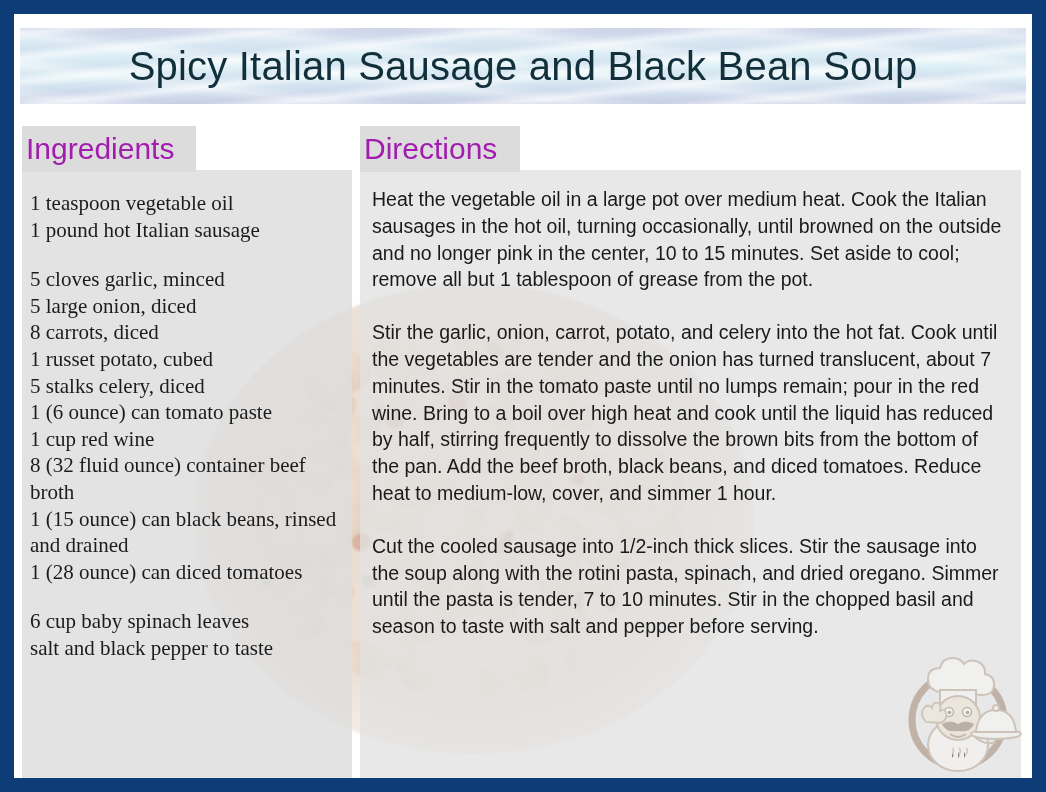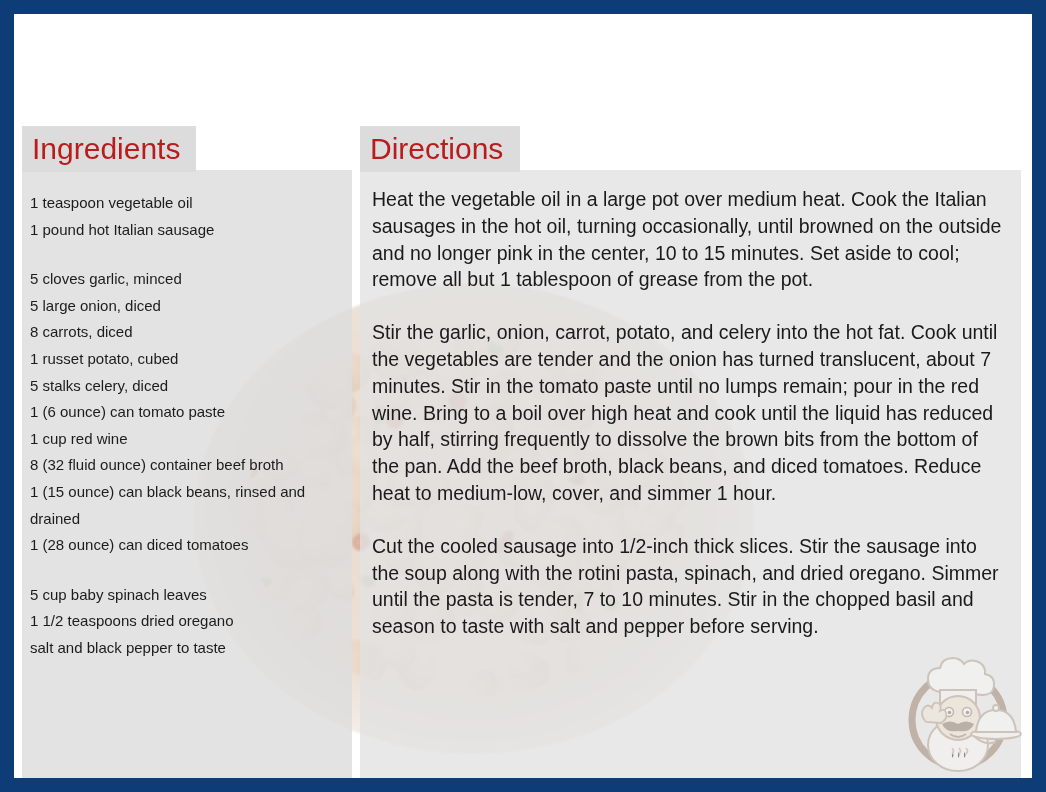--- a/index.html
+++ b/index.html
@@ -122,23 +122,23 @@
   }
   .col-head {
     position: absolute;
     background: #dcdcdc;
     display: flex;
     align-items: center;
     z-index: 4;
   }
   .col-head-text {
     font-size: 30px;
-    color: #b91c1c;
+    color: #a21caf;
     font-weight: 400;
-    padding-left: 10px;
+    padding-left: 4px;
   }
   .col-body {
     position: absolute;
     background: rgba(223,223,223,0.80);
     z-index: 2;
   }
 
   
   #ingredients-head { left: 8px;  top: 112px; width: 174px; height: 46px; }
   #ingredients-body { left: 8px;  top: 156px; width: 330px; height: 608px;
@@ -146,24 +146,25 @@
   #ingredients-list {
     position: absolute;
     left: 8px;
     top: 176px;
     width: 326px;
     z-index: 5;
     padding: 0 6px 0 8px;
     box-sizing: border-box;
   }
   .ing-line {
-    font-size: 15px;
+    font-size: 21px;
     line-height: 26.6px;
     color: #1c1c1c;
     white-space: pre-wrap;
+    font-family: Liberation Serif, serif;
   }
   .ing-gap { height: 23px; }
 
   
   #directions-head { left: 346px; top: 112px; width: 160px; height: 46px; }
   #directions-body { left: 346px; top: 156px; width: 661px; height: 608px;
                      background: rgba(226,226,226,0.78); }
   #directions-text {
     position: absolute;
     left: 346px;
@@ -324,42 +325,44 @@
           <div class="bean" style="width: 41.6069px; height: 30.9195px; left: 340.93px; top: 130.634px; transform: rotate(88.329deg);"></div>
           <div class="bean" style="width: 59.1805px; height: 43.2136px; left: 48.2107px; top: 195.355px; transform: rotate(40.8411deg);"></div>
           <div class="bean" style="width: 38.4183px; height: 29.868px; left: 136.982px; top: 149.907px; transform: rotate(62.7025deg);"></div>
           <div class="bean" style="width: 34.7738px; height: 25.7803px; left: 50.1719px; top: 209.35px; transform: rotate(33.7525deg);"></div>
           <div class="bean" style="width: 51.0521px; height: 41.0242px; left: 212.053px; top: 106.627px; transform: rotate(-18.2283deg);"></div>
           <div class="bean" style="width: 55.9729px; height: 39.1401px; left: 180.903px; top: 26.0953px; transform: rotate(-30.9925deg);"></div>
           <div class="bean" style="width: 58.7602px; height: 46.8916px; left: 158.675px; top: 216.238px; transform: rotate(74.1954deg);"></div>
         </div>
     </div>
 
+    <div class="banner">
+      <div class="banner-title">Spicy Italian Sausage and Black Bean Soup</div>
+    </div>
 
     <div class="col-head" id="ingredients-head">
       <span class="col-head-text">Ingredients</span>
     </div>
     <div class="col-body" id="ingredients-body"></div>
     <div id="ingredients-list">
         <div class="ing-line">1 teaspoon vegetable oil</div>
         <div class="ing-line">1 pound hot Italian sausage</div>
         <div class="ing-gap"></div>
         <div class="ing-line">5 cloves garlic, minced</div>
         <div class="ing-line">5 large onion, diced</div>
         <div class="ing-line">8 carrots, diced</div>
         <div class="ing-line">1 russet potato, cubed</div>
         <div class="ing-line">5 stalks celery, diced</div>
         <div class="ing-line">1 (6 ounce) can tomato paste</div>
         <div class="ing-line">1 cup red wine</div>
         <div class="ing-line">8 (32 fluid ounce) container beef broth</div>
         <div class="ing-line">1 (15 ounce) can black beans, rinsed and drained</div>
         <div class="ing-line">1 (28 ounce) can diced tomatoes</div>
         <div class="ing-gap"></div>
-        <div class="ing-line">5 cup baby spinach leaves</div>
-        <div class="ing-line">1 1/2 teaspoons dried oregano</div>
+        <div class="ing-line">6 cup baby spinach leaves</div>
         <div class="ing-line">salt and black pepper to taste</div>
       </div>
 
     <div class="col-head" id="directions-head">
       <span class="col-head-text">Directions</span>
     </div>
     <div class="col-body" id="directions-body"></div>
     <div id="directions-text">
         <p class="dir-para">Heat the vegetable oil in a large pot over medium heat. Cook the Italian sausages in the hot oil, turning occasionally, until browned on the outside and no longer pink in the center, 10 to 15 minutes. Set aside to cool; remove all but 1 tablespoon of grease from the pot.</p>
         <p class="dir-para">Stir the garlic, onion, carrot, potato, and celery into the hot fat. Cook until the vegetables are tender and the onion has turned translucent, about 7 minutes. Stir in the tomato paste until no lumps remain; pour in the red wine. Bring to a boil over high heat and cook until the liquid has reduced by half, stirring frequently to dissolve the brown bits from the bottom of the pan. Add the beef broth, black beans, and diced tomatoes. Reduce heat to medium-low, cover, and simmer 1 hour.</p>

